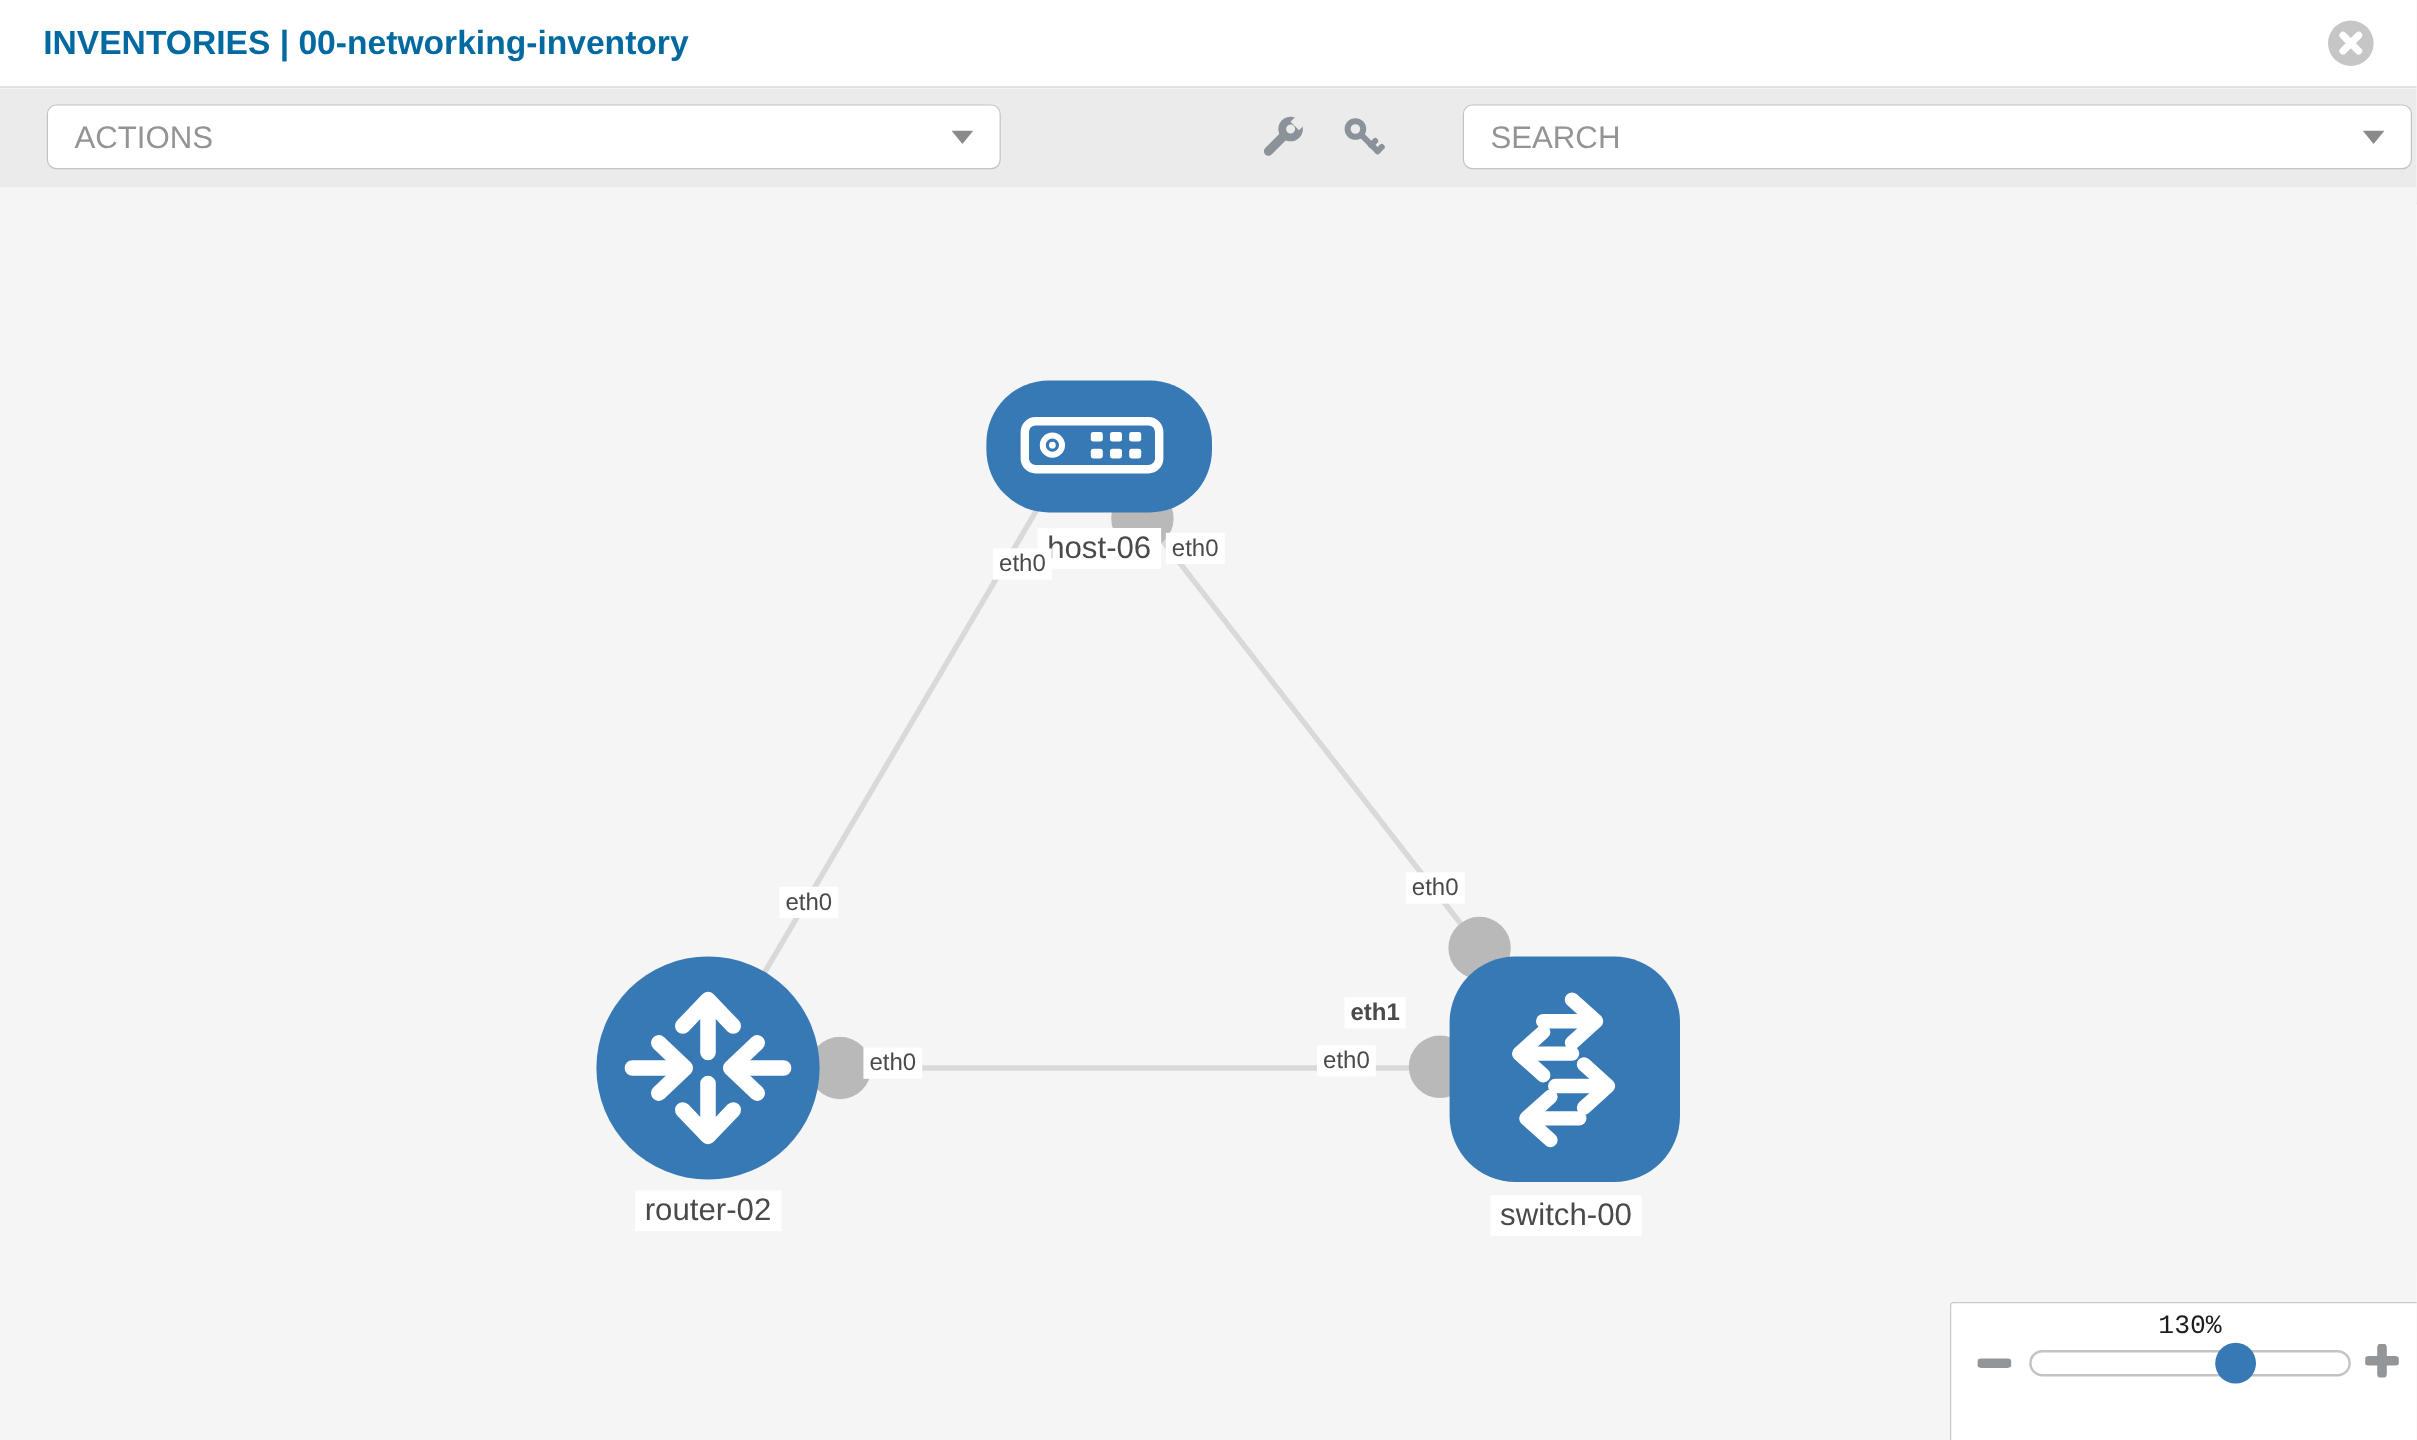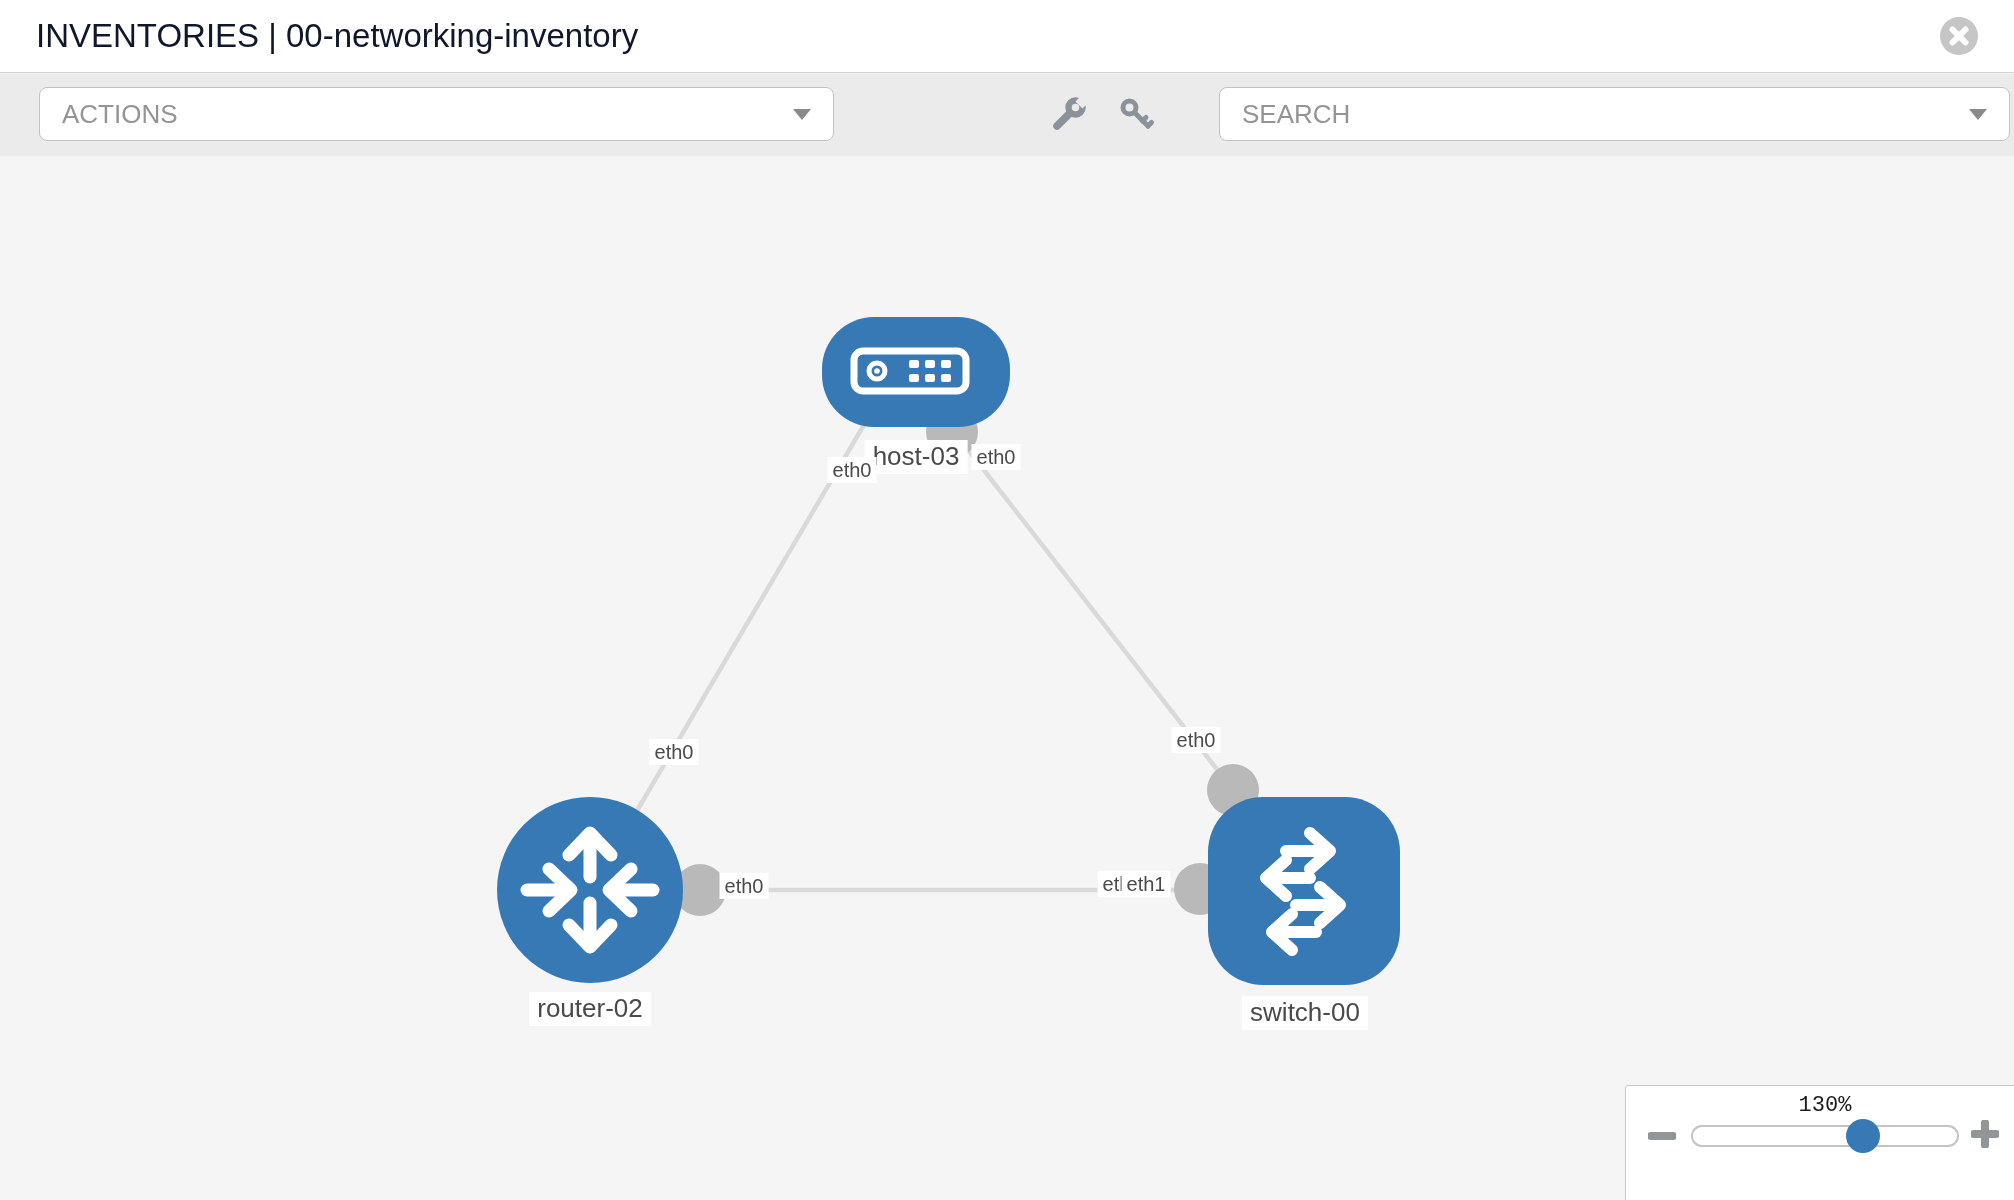--- a/index.html
+++ b/index.html
@@ -7,21 +7,21 @@
   .app {
     position:relative; width:2014px; height:1200px; overflow:hidden;
     font-family:"Liberation Sans", sans-serif; background:#f5f5f5;
   }
   
   .header {
     position:absolute; top:0; left:0; right:0; height:73px; background:#ffffff;
     border-bottom:1px solid #d0d0d0; display:flex; align-items:center;
     justify-content:space-between; padding:0 36px;
   }
-  .title { font-size:33px; font-weight:normal; color:#0f172a; }
+  .title { font-size:28px; font-weight:bold; color:#0369a1; }
   .close-btn {
     width:38px; height:38px; border-radius:50%; background:#c6c6c6;
     display:flex; align-items:center; justify-content:center; cursor:pointer;
   }
   
   .toolbar {
     position:absolute; top:74px; left:0; right:0; height:96px;
     background:#ebebeb; border-bottom:1px solid #c9c9c9;padding-left:16px;
   }
   .select {
@@ -168,31 +168,31 @@
           <path d="M102 36 L122 54 L102 72"></path>
         <path d="M102 81 L62 81"></path>
           <path d="M78 63 L58 81 L78 99"></path>
         <path d="M88 108 L128 108"></path>
           <path d="M112 90 L132 108 L112 126"></path>
         <path d="M108 135 L68 135"></path>
           <path d="M84 117 L64 135 L84 153"></path>
       </svg>
     </div>
 
-    <div class="nlabel" style="left:916px; top:284px;">host-03</div>
+    <div class="nlabel" style="left:916px; top:284px;">host-06</div>
     <div class="nlabel" style="left:590px; top:836px;">router-02</div>
     <div class="nlabel" style="left:1305px; top:840px;">switch-00</div>
 
     <div class="ilabel" style="left:852px; top:301px;">eth0</div>
     <div class="ilabel" style="left:996px; top:288px;">eth0</div>
     <div class="ilabel" style="left:674px; top:583px;">eth0</div>
     <div class="ilabel" style="left:1196px; top:571px;">eth0</div>
     <div class="ilabel" style="left:744px; top:717px;">eth0</div>
     <div class="ilabel" style="left:1122px; top:715px;">eth0</div>
-    <div class="ilabel" style="left:1146px; top:715px;">eth1</div>
+    <div class="ilabel" style="left:1146px; top:675px;font-weight:bold;">eth1</div>
 
     <div class="zoom-panel">
       <div class="zoom-level">130%</div>
       <div class="zoom-btn minus">
         <svg width="28" height="28" viewBox="0 0 28 28">
           <line x1="3" y1="14" x2="25" y2="14" stroke="#939699" stroke-width="8" stroke-linecap="round"></line>
         </svg>
       </div>
       <div class="slider-track"></div>
       <div class="slider-thumb"></div>

